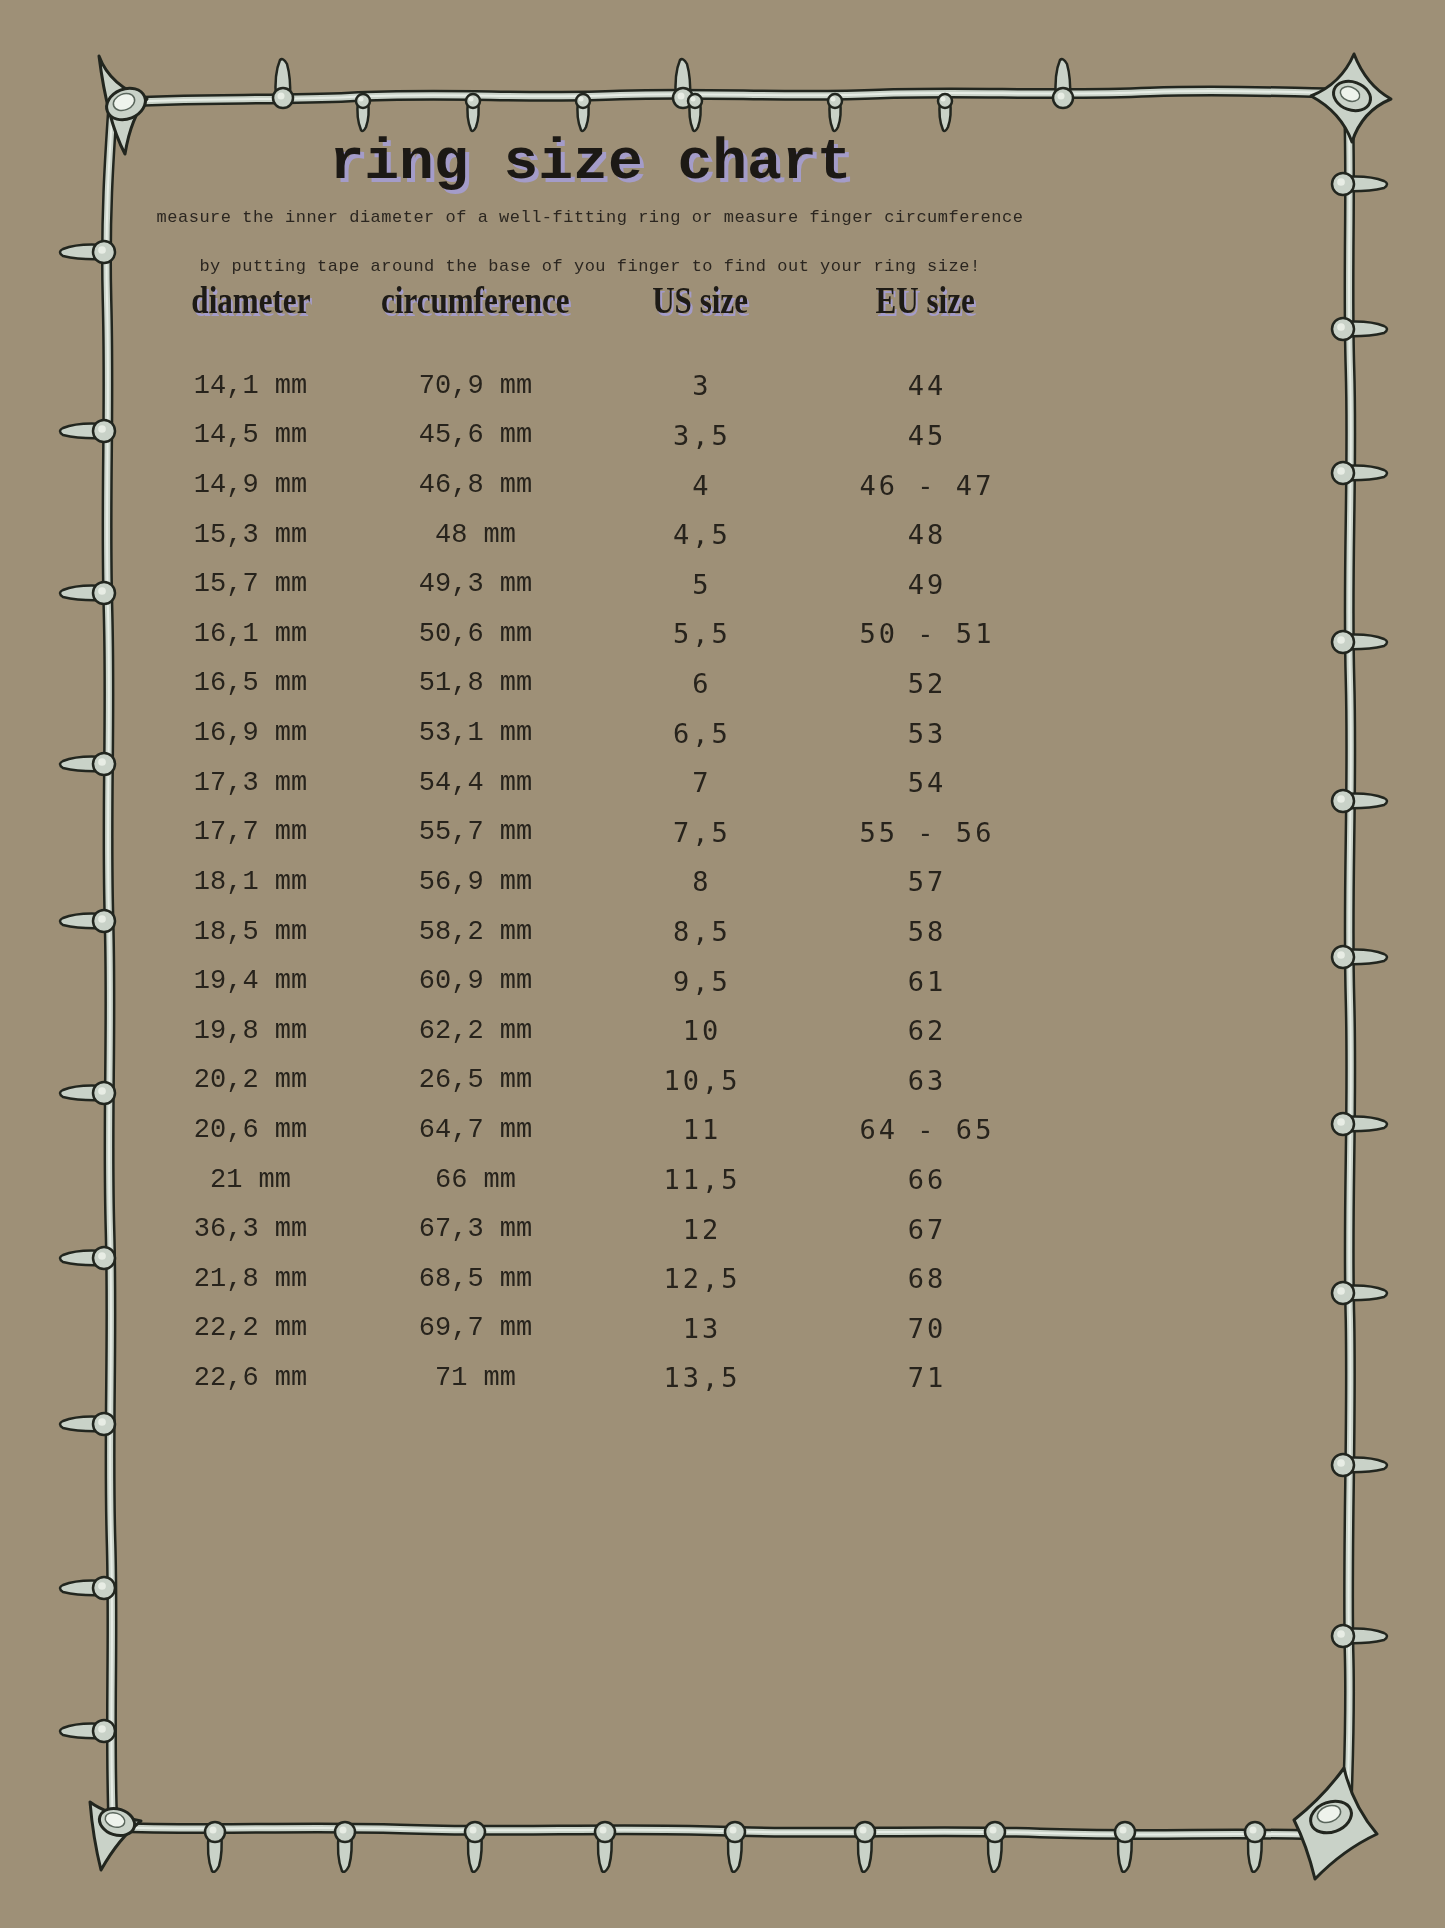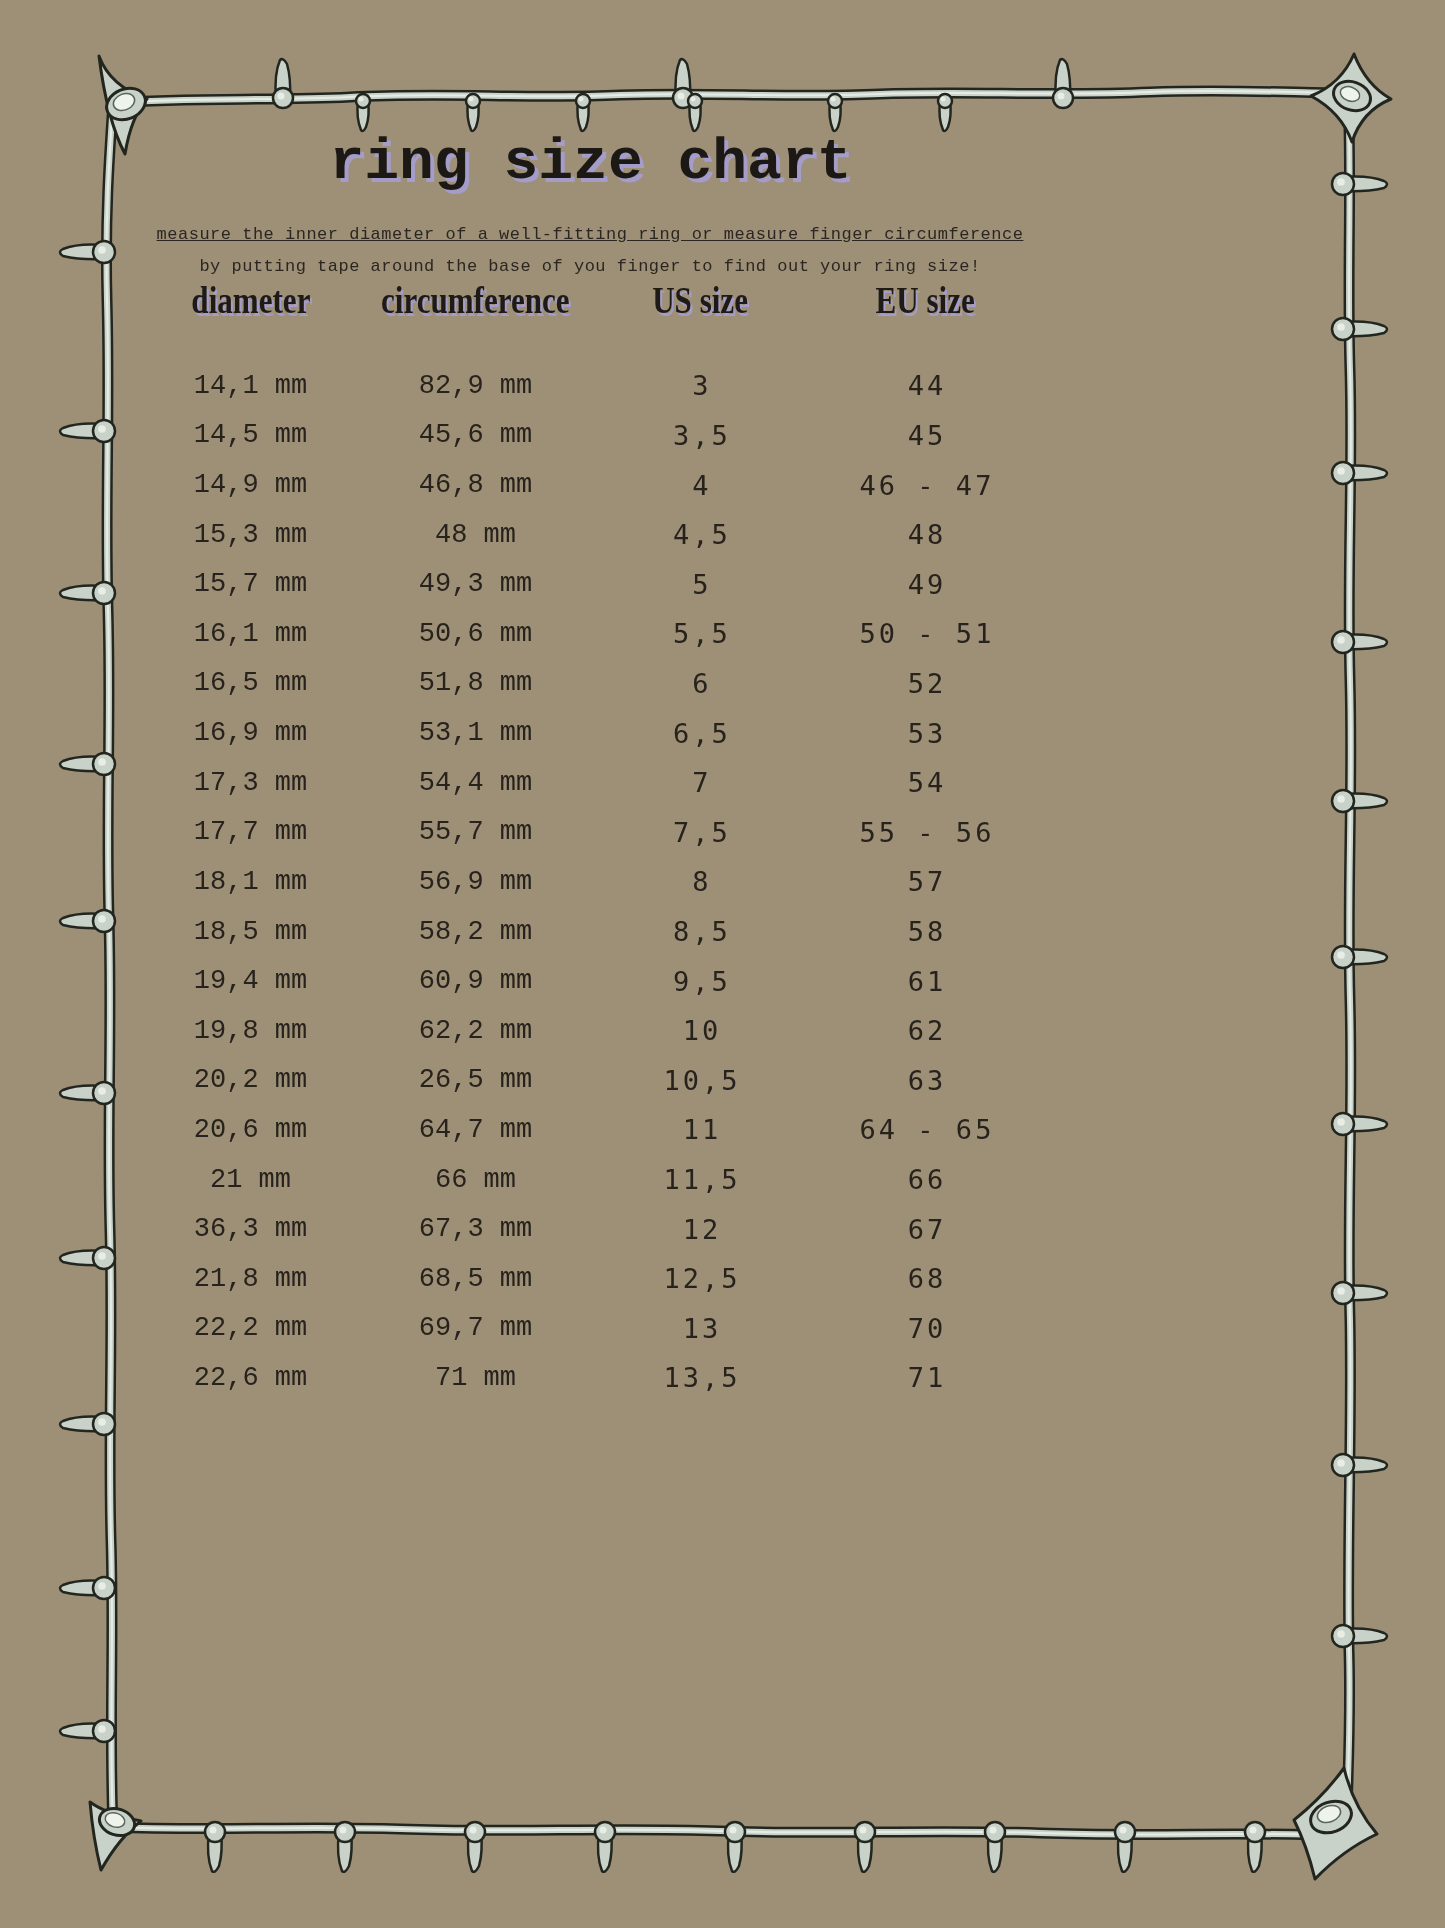--- a/index.html
+++ b/index.html
@@ -12,21 +12,21 @@
   .twig{fill:#c9d2c8;stroke:#22261f;stroke-width:2.5;}
   .twig-hl{fill:#edf2ea;stroke:none;opacity:.85;}
   .corner path{fill:#c9d2c8;stroke:#22261f;stroke-width:3;stroke-linejoin:round;}
   .corner .eye{fill:#c9d2c8;stroke:#22261f;stroke-width:3;}
   .corner .pupil{fill:#eef3ec;stroke:#59655b;stroke-width:1.5;}
   .title{position:absolute;left:138px;top:128px;width:905px;margin:0;text-align:center;
          font:bold 58px/70px "Liberation Mono", monospace;color:#1c1915;letter-spacing:0px;
          text-shadow:4px 4px 0 #a49cc9;}
   .sub{position:absolute;left:120px;width:940px;margin:0;text-align:center;
        font:17px/32px "Liberation Mono", monospace;color:#2b2620;letter-spacing:.5px;}
-  .sub1{top:219px;text-decoration:underline;}
+  .sub1{top:202px;}
   .sub2{top:251px;}
   .headers{position:absolute;left:138px;top:275px;width:900px;display:grid;grid-template-columns:repeat(4,225px);}
   .hcell{text-align:center;font-family:"Liberation Serif", serif;font-size:37px;font-weight:bold;
          color:#1e1b16;height:52px;line-height:52px;}
   .hinner{display:inline-block;transform:scaleX(.84);transform-origin:50% 50%;
           text-shadow:2.5px 2.5px 0 #a49cc9;}
   .rows{position:absolute;left:138px;top:361px;width:900px;}
   .row{display:grid;grid-template-columns:repeat(4,225px);height:49.62px;align-items:center;}
   .cell{text-align:center;white-space:nowrap;}
   .mmcell{font:27px "Liberation Mono", monospace;color:#27231c;letter-spacing:0;}
@@ -207,21 +207,21 @@
       <span class="hinner">US size</span>
     </div>
     <div class="hcell">
       <span class="hinner">EU size</span>
     </div>
   </div>
 
   <div class="rows">
       <div class="row">
     <div class="cell mmcell">14,1 mm</div>
-    <div class="cell mmcell">82,9 mm</div>
+    <div class="cell mmcell">70,9 mm</div>
     <div class="cell sizecell">3</div>
     <div class="cell sizecell">44</div>
   </div>
       <div class="row">
     <div class="cell mmcell">14,5 mm</div>
     <div class="cell mmcell">45,6 mm</div>
     <div class="cell sizecell">3,5</div>
     <div class="cell sizecell">45</div>
   </div>
       <div class="row">

